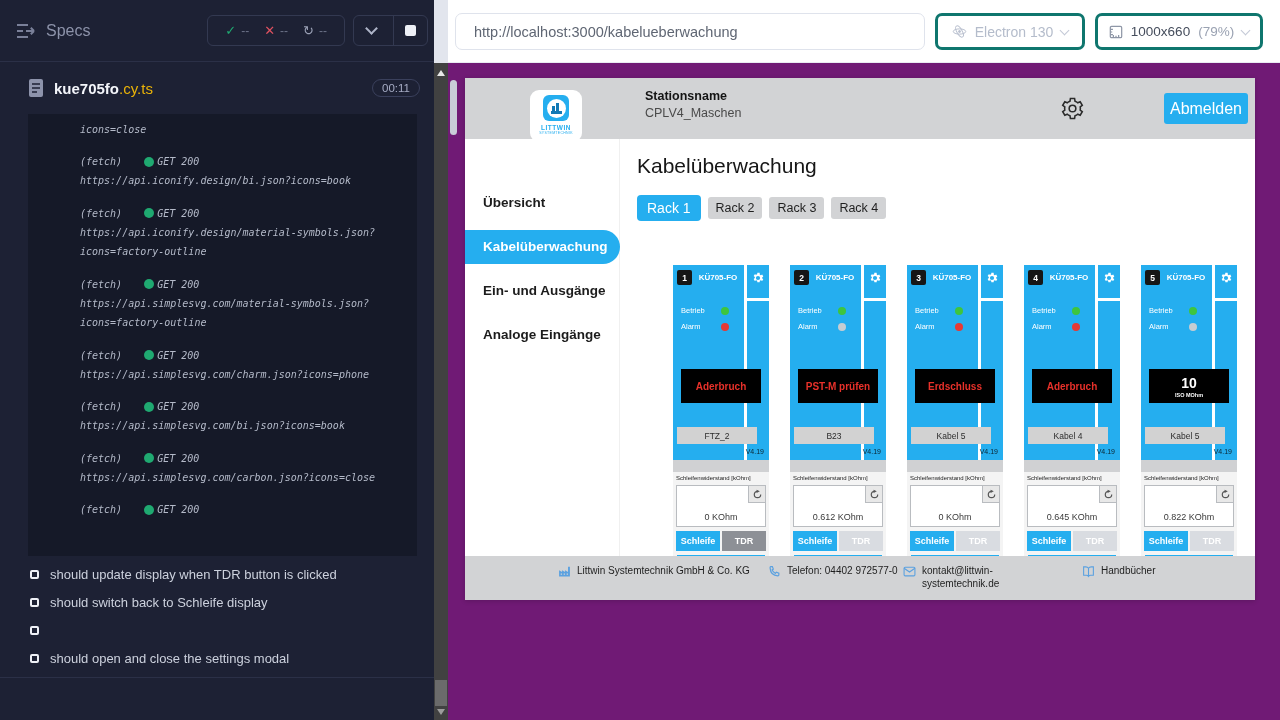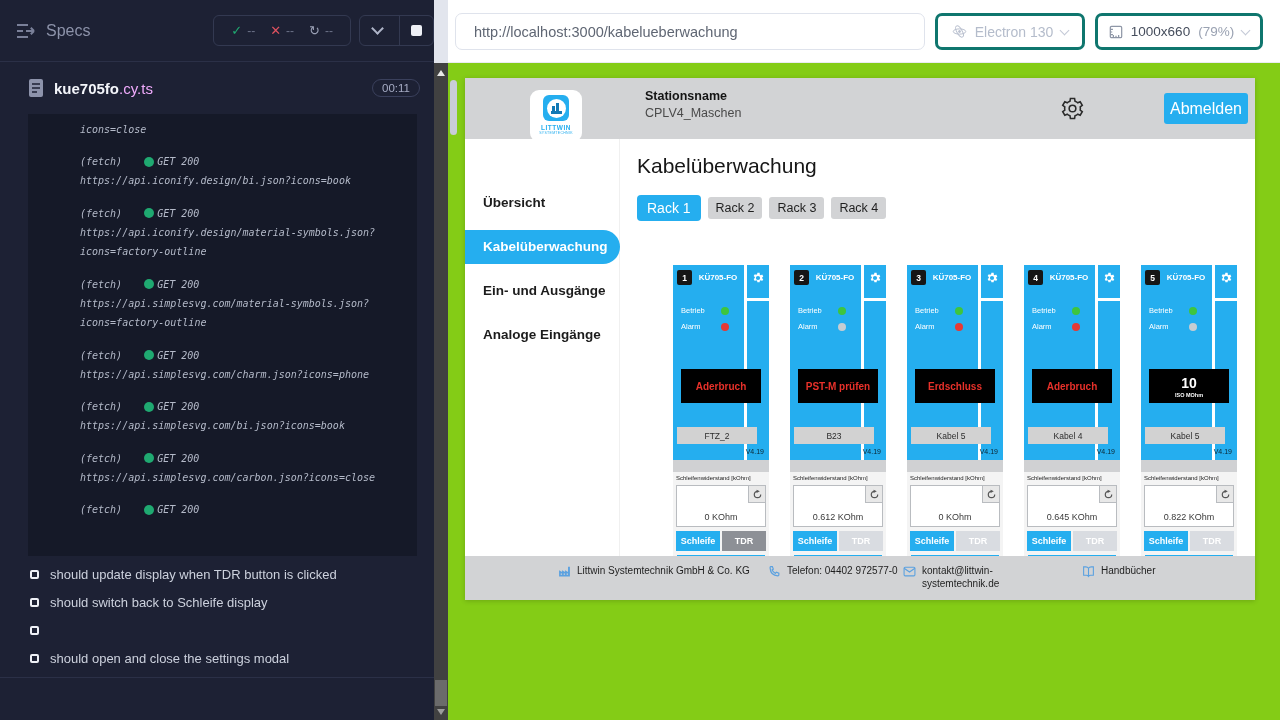--- a/index.html
+++ b/index.html
@@ -3,39 +3,39 @@
 <meta charset="utf-8">
 <style>
   * { margin:0; padding:0; box-sizing:border-box; }
   html,body { width:1280px; height:720px; overflow:hidden; background:#e2e5ed;
               font-family:"Liberation Sans", sans-serif; }
 
   
   #runner { position:absolute; left:0; top:0; width:434px; height:720px;
             background:#1d2134; color:#c7ccd9; }
   #runner-header { position:absolute; left:0; top:0; width:434px; height:62px;
-                   display:flex; align-items:center; padding:0 0 0 16px;
+                   display:flex; align-items:center; padding:0 6px 0 16px;
                    border-bottom:1px solid #2b3047; }
   .specs-title { color:#8d93aa; font-size:16px; margin-left:10px; }
   .chip-group { display:flex; align-items:center; border:1px solid #333951;
                 border-radius:6px; height:31px; padding:0 12px; gap:5px; margin-left:auto; }
   .chip-group.buttons { margin-left:8px; padding:0; }
   .stat { display:flex; align-items:center; gap:5px; font-size:12px; color:#6d7389; margin:0 5px; }
   .stat .glyph { font-size:13px; }
   .g-pass { color:#1fa971; } .g-fail { color:#e05260; } .g-pend { color:#9aa0b5; }
   .icon-btn { width:34px; height:31px; display:flex; align-items:center; justify-content:center; cursor:pointer; }
   .icon-btn + .icon-btn { border-left:1px solid #333951; }
   .chev { width:9px; height:9px; border-right:2px solid #aeb4c8; border-bottom:2px solid #aeb4c8;
           transform:rotate(45deg); margin-top:-4px; }
   .stop-sq { width:11px; height:11px; background:#eef0f6; border-radius:2px; }
 
   #spec-row { position:absolute; left:0; top:62px; width:434px; height:52px;
               display:flex; align-items:center; padding:0 14px 0 28px; }
   .spec-name { font-size:15px; font-weight:bold; color:#f3f5fa; margin-left:10px; }
-  .spec-ext { font-weight:normal; color:#f0abfc; }
+  .spec-ext { font-weight:normal; color:#eab308; }
   .time-badge { margin-left:auto; border:1px solid #3a405c; border-radius:11px;
                 font-size:11.5px; color:#a6acc4; padding:2px 9px; }
 
   #log { position:absolute; left:28px; top:114px; width:389px; height:442px;
          background:#151928; overflow:hidden;
          font-family:"DejaVu Sans Mono", monospace; font-style:italic;
          font-size:10px; color:#b4bac9; }
   .log-partial { padding:6px 0 0 52px; line-height:19px; }
   .log-entry { margin-top:13px; padding-left:52px; }
   .log-l1 { display:flex; align-items:center; line-height:19px; }
@@ -53,21 +53,21 @@
   #runner-scroll { position:absolute; left:434px; top:63px; width:14px; height:657px; background:#414141; }
   .sb-arrow-up { position:absolute; left:3px; top:7px; width:0; height:0;
                  border-left:4px solid transparent; border-right:4px solid transparent;
                  border-bottom:6px solid #e8e8e8; }
   .sb-thumb { position:absolute; left:1px; top:617px; width:12px; height:26px; background:#6b6b6b; }
   .sb-arrow-dn { position:absolute; left:3px; top:646px; width:0; height:0;
                  border-left:4px solid transparent; border-right:4px solid transparent;
                  border-top:6px solid #9c9c9c; }
 
   
-  #pane { position:absolute; left:448px; top:0; width:832px; height:720px; background:#84cc16; }
+  #pane { position:absolute; left:448px; top:0; width:832px; height:720px; background:#701a75; }
   #pane-header { position:absolute; left:0; top:0; width:832px; height:63px; background:#fff;
                  border-bottom:1px solid #e9ebf2; }
   #url-box { position:absolute; left:7px; top:13px; width:470px; height:37px;
              border:1px solid #dfe3ec; border-radius:7px; display:flex; align-items:center;
              padding-left:18px; font-size:14.5px; color:#5f6673; background:#fff; }
   .hdr-chip { position:absolute; top:13px; height:37px; border:3px solid #0f766e; border-radius:7px;
               display:flex; align-items:center; justify-content:center; gap:8px; background:#fff; }
   #browser-chip { left:487px; width:150px; color:#b4bccb; font-size:14px; }
   #viewport-chip { left:647px; width:168px; font-size:13.5px; color:#454d5c; }
   .dim { color:#9aa2b2; }

